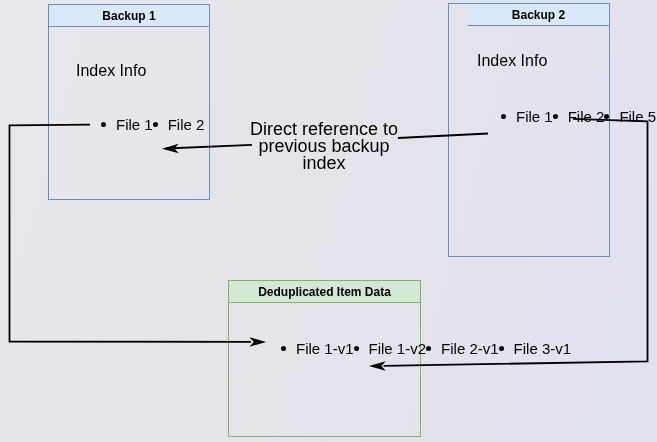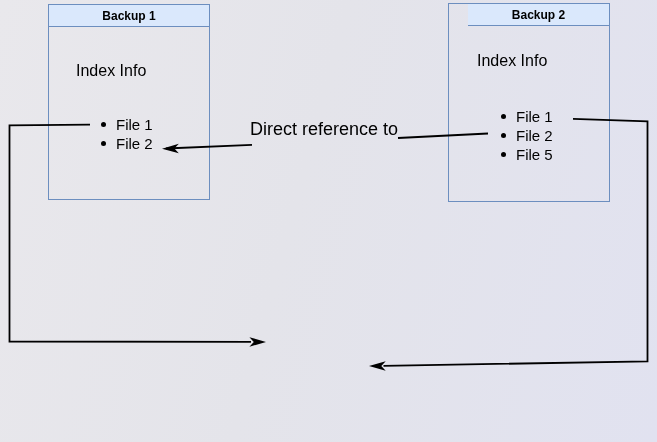--- a/index.html
+++ b/index.html
@@ -44,21 +44,20 @@
   }
   .section-label {
     position: absolute;
     font-size: 16px;
     color: #000;
     white-space: nowrap;
   }
   .file-list {
     position: absolute;
     display: flex;
-    flex-direction: column;
   }
   .file-item {
     display: flex;
     align-items: center;
     font-size: 15px;
     color: #000;
     white-space: nowrap;
   }
   .b-list .file-item { height: 19px; }
   .d-list .file-item { height: 20px; }
@@ -91,21 +90,21 @@
     stroke-width: 1.8;
     fill: none;
     stroke-linejoin: miter;
   }
   .connectors .arrowhead {
     fill: var(--connector, #000);
     stroke: none;
   }
   
   #backup1 { left: 48px;  top: 4px;   width: 162px; height: 196px; }
-  #backup2 { left: 448px; top: 3px;   width: 162px; height: 199px; padding-left: 19px; }
+  #backup2 { left: 448px; top: 3px;   width: 162px; height: 254px; padding-left: 19px; }
   #dedup   { left: 228px; top: 280px; width: 193px; height: 157px; }
   #backup1 .section-label { left: 27px; top: 57px; }
   #backup2 .section-label { left: 28px; top: 48px; }
   #backup1 .file-list { left: 52px; top: 110px; }
   #backup2 .file-list { left: 52px; top: 103px; }
   #dedup   .file-list { left: 52px; top: 57px; }
 </style>
 </head>
 <body>
 
@@ -138,20 +137,41 @@
         <span class="bullet"></span>
         <span>File 2</span>
       </div>
       <div class="file-item">
         <span class="bullet"></span>
         <span>File 5</span>
       </div>
     </div>
   </div>
 
+  <div class="box green" id="dedup">
+    <div class="box-header">Deduplicated Item Data</div>
+    <div class="file-list d-list">
+      <div class="file-item">
+        <span class="bullet"></span>
+        <span>File 1-v1</span>
+      </div>
+      <div class="file-item">
+        <span class="bullet"></span>
+        <span>File 1-v2</span>
+      </div>
+      <div class="file-item">
+        <span class="bullet"></span>
+        <span>File 2-v1</span>
+      </div>
+      <div class="file-item">
+        <span class="bullet"></span>
+        <span>File 3-v1</span>
+      </div>
+    </div>
+  </div>
 
   <svg class="connectors" width="657" height="442" viewBox="0 0 657 442">
 
     <g>
       <path class="wire" d="M488 133.5 L398 138"></path>
       <path class="wire" d="M252 144.8 L166 148.5"></path>
       <path class="arrowhead" d="M162 148.7 L178.8 143.7 L174.4 148.5 L178.8 153.2 Z"></path>
     </g>
 
     <g>
@@ -160,15 +180,16 @@
     </g>
 
     <g>
       <path class="wire" d="M573 118.8 L647.5 121.3 L647.5 361.4 L383.5 365.8"></path>
       <path class="arrowhead" d="M369 366.1 L385.7 361.2 L381.3 366 L385.7 370.7 Z"></path>
     </g>
   </svg>
 
   <div class="annotation">
     <div>Direct reference to</div>
+    <div>previous backup index</div>
   </div>
 
 </div>
 
 </body></html>

